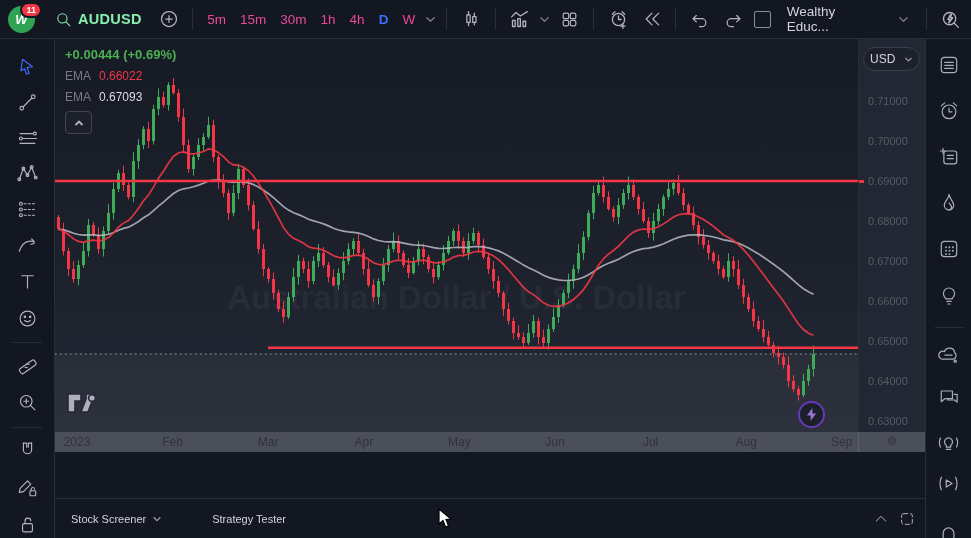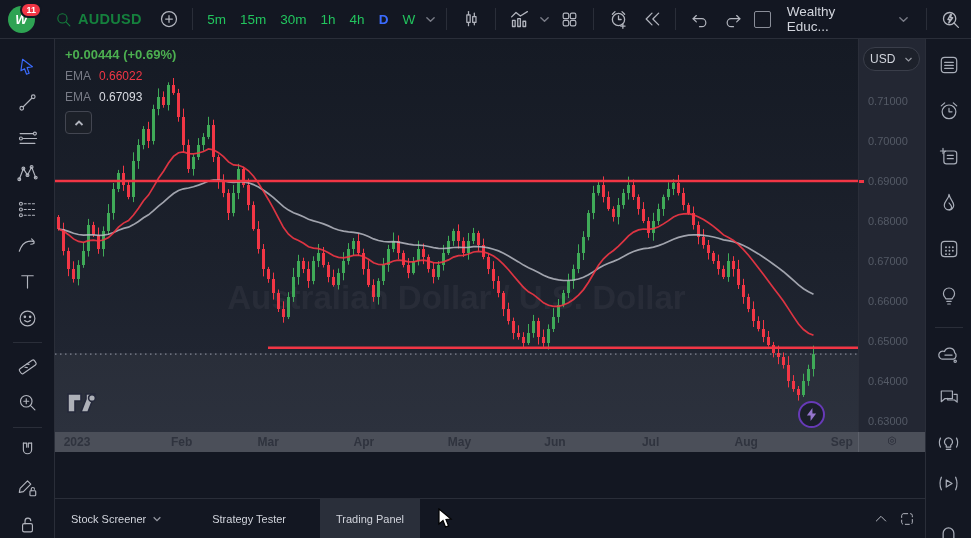--- a/index.html
+++ b/index.html
@@ -16,22 +16,22 @@
   
   #topbar { position:absolute; left:0; top:0; width:971px; height:39px;
     display:flex; align-items:center; border-bottom:1px solid #2a2e39; background:#131722; z-index:30; }
   .tb-sep { width:1px; height:22px; background:#2a2e39; margin:0 7px; flex:0 0 auto; }
   #logo-wrap { position:relative; margin:0 10px 0 8px; flex:0 0 auto; }
   #logo { width:27px; height:27px; border-radius:50%; background:#2ea353; display:flex; align-items:center; justify-content:center;
     color:#fff; font-weight:bold; font-size:13px; font-style:italic; }
   #logo-badge { position:absolute; top:-4px; right:-7px; background:#f23645; color:#fff; font-size:9px; font-weight:bold;
     border-radius:8px; padding:1px 4px; border:2px solid #131722; }
   #symbol-search { display:flex; align-items:center; gap:6px; padding:0 10px; height:32px; cursor:pointer; }
-  #symbol-search span { font-size:14.5px; font-weight:bold; color:#15803d; letter-spacing:.3px; }
-  .interval { font-size:13.5px; color:#22c55e; padding:0 7px; height:30px; display:flex; align-items:center; cursor:pointer; }
+  #symbol-search span { font-size:14.5px; font-weight:bold; color:#86efac; letter-spacing:.3px; }
+  .interval { font-size:13.5px; color:#ec4899; padding:0 7px; height:30px; display:flex; align-items:center; cursor:pointer; }
   .interval.active { color:#3b6cff; font-weight:bold; }
   .chev { color:#787b86; padding:0 3px; }
   .tbtn { width:34px; height:32px; display:flex; align-items:center; justify-content:center; cursor:pointer; color:#b2b5be; }
   .tbtn.dim { color:#50535e; }
   #layout-group { display:flex; align-items:center; gap:16px; margin-left:4px; cursor:pointer; }
   #layout-checkbox { width:17px; height:17px; border:1.6px solid #8a8e99; border-radius:2px; }
   #layout-name { font-size:13.5px; color:#d1d4dc; }
   #quick-search { margin-left:auto; margin-right:4px; }
 
   
@@ -68,21 +68,21 @@
   #usd-box { position:absolute; left:4px; top:8px; width:57px; height:24px; border:1px solid #3a3e4a; border-radius:12px;
     display:flex; align-items:center; justify-content:space-between; padding:0 6px; background:#1d212b; cursor:pointer; }
   #usd-box span { font-size:12px; color:#d1d4dc; }
   #price-badge { position:absolute; left:0; width:67px; height:34px; background:#2da049; color:#fff;
     font-size:11px; font-weight:bold; text-align:center; line-height:17px; z-index:4; }
   #res-notch { position:absolute; left:0; width:5px; height:3px; background:#f23645; }
 
   
   #time-axis { position:absolute; left:55px; top:432px; width:803px; height:20px; background:#4b4f59;
     cursor:ew-resize; z-index:10; }
-  .ta-label { position:absolute; top:3px; transform:translateX(-50%); font-size:12px; font-weight:bold; color:#2f333e; }
+  .ta-label { position:absolute; top:3px; transform:translateX(-50%); font-size:12px; font-weight:normal; color:#2f333e; }
   #time-corner { position:absolute; left:858px; top:432px; width:67px; height:20px; background:#4b4f59;
     border-left:1px solid #5c606a; display:flex; align-items:center; justify-content:center; color:#2f333e; cursor:pointer; z-index:10; }
   #time-corner svg { stroke:#2f333e; fill:none; stroke-width:1.6; }
 
   
   #main-bottom { position:absolute; left:55px; top:452px; width:870px; height:46px; background:#131722;
     display:flex; align-items:center; z-index:10; }
   .range-btn { font-size:13px; color:#c9ccd4; padding:4px 7px; cursor:pointer; border-radius:3px; }
   #goto-sep { width:1px; height:22px; background:#2a2e39; margin:0 8px; }
   #clock { margin-left:auto; margin-right:10px; font-size:13.5px; font-weight:bold; color:#e8eaef; white-space:nowrap; }
@@ -708,21 +708,21 @@
         <div class="pa-label" style="top: 216px;">0.67000</div>
         <div class="pa-label" style="top: 256px;">0.66000</div>
         <div class="pa-label" style="top: 296px;">0.65000</div>
         <div class="pa-label" style="top: 336px;">0.64000</div>
         <div class="pa-label" style="top: 376px;">0.63000</div>
       </div>
   </div>
 
   <div id="time-axis">
       <div class="ta-label" style="left: 22px;">2023</div>
-      <div class="ta-label" style="left: 117.6px; margin-left: 9px;">Feb</div>
+      <div class="ta-label" style="left: 117.6px;">Feb</div>
       <div class="ta-label" style="left: 213.2px;">Mar</div>
       <div class="ta-label" style="left: 308.8px;">Apr</div>
       <div class="ta-label" style="left: 404.4px;">May</div>
       <div class="ta-label" style="left: 500px;">Jun</div>
       <div class="ta-label" style="left: 595.6px;">Jul</div>
       <div class="ta-label" style="left: 691.2px;">Aug</div>
       <div class="ta-label" style="left: 786.8px;">Sep</div>
     </div>
   <div id="time-corner">
     <svg width="14" height="14" viewBox="0 0 24 24">
@@ -734,23 +734,20 @@
 
   <div id="tabs-row">
     <div class="tab-item">
       <span>Stock Screener</span>
       <svg width="10" height="10" viewBox="0 0 12 12" style="stroke:#9598a1;fill:none;stroke-width:1.6">
           <path d="M2 4 L6 8 L10 4"></path>
         </svg>
     </div>
     <div class="tab-item" style="margin-left:18px">
       <span>Strategy Tester</span>
-    </div>
-    <div class="tab-item highlight" style="margin-left:18px">
-      <span>Trading Panel</span>
     </div>
     <div id="tabs-right">
       <span class="ic" style="cursor:pointer">
         <svg width="16" height="16" viewBox="0 0 24 24">
             <path d="M5 15 L12 8 L19 15"></path>
           </svg>
       </span>
       <span class="ic" style="cursor:pointer">
         <svg width="16" height="16" viewBox="0 0 24 24">
             <rect x="4" y="4" width="16" height="16" rx="3" stroke-dasharray="6,4"></rect>

